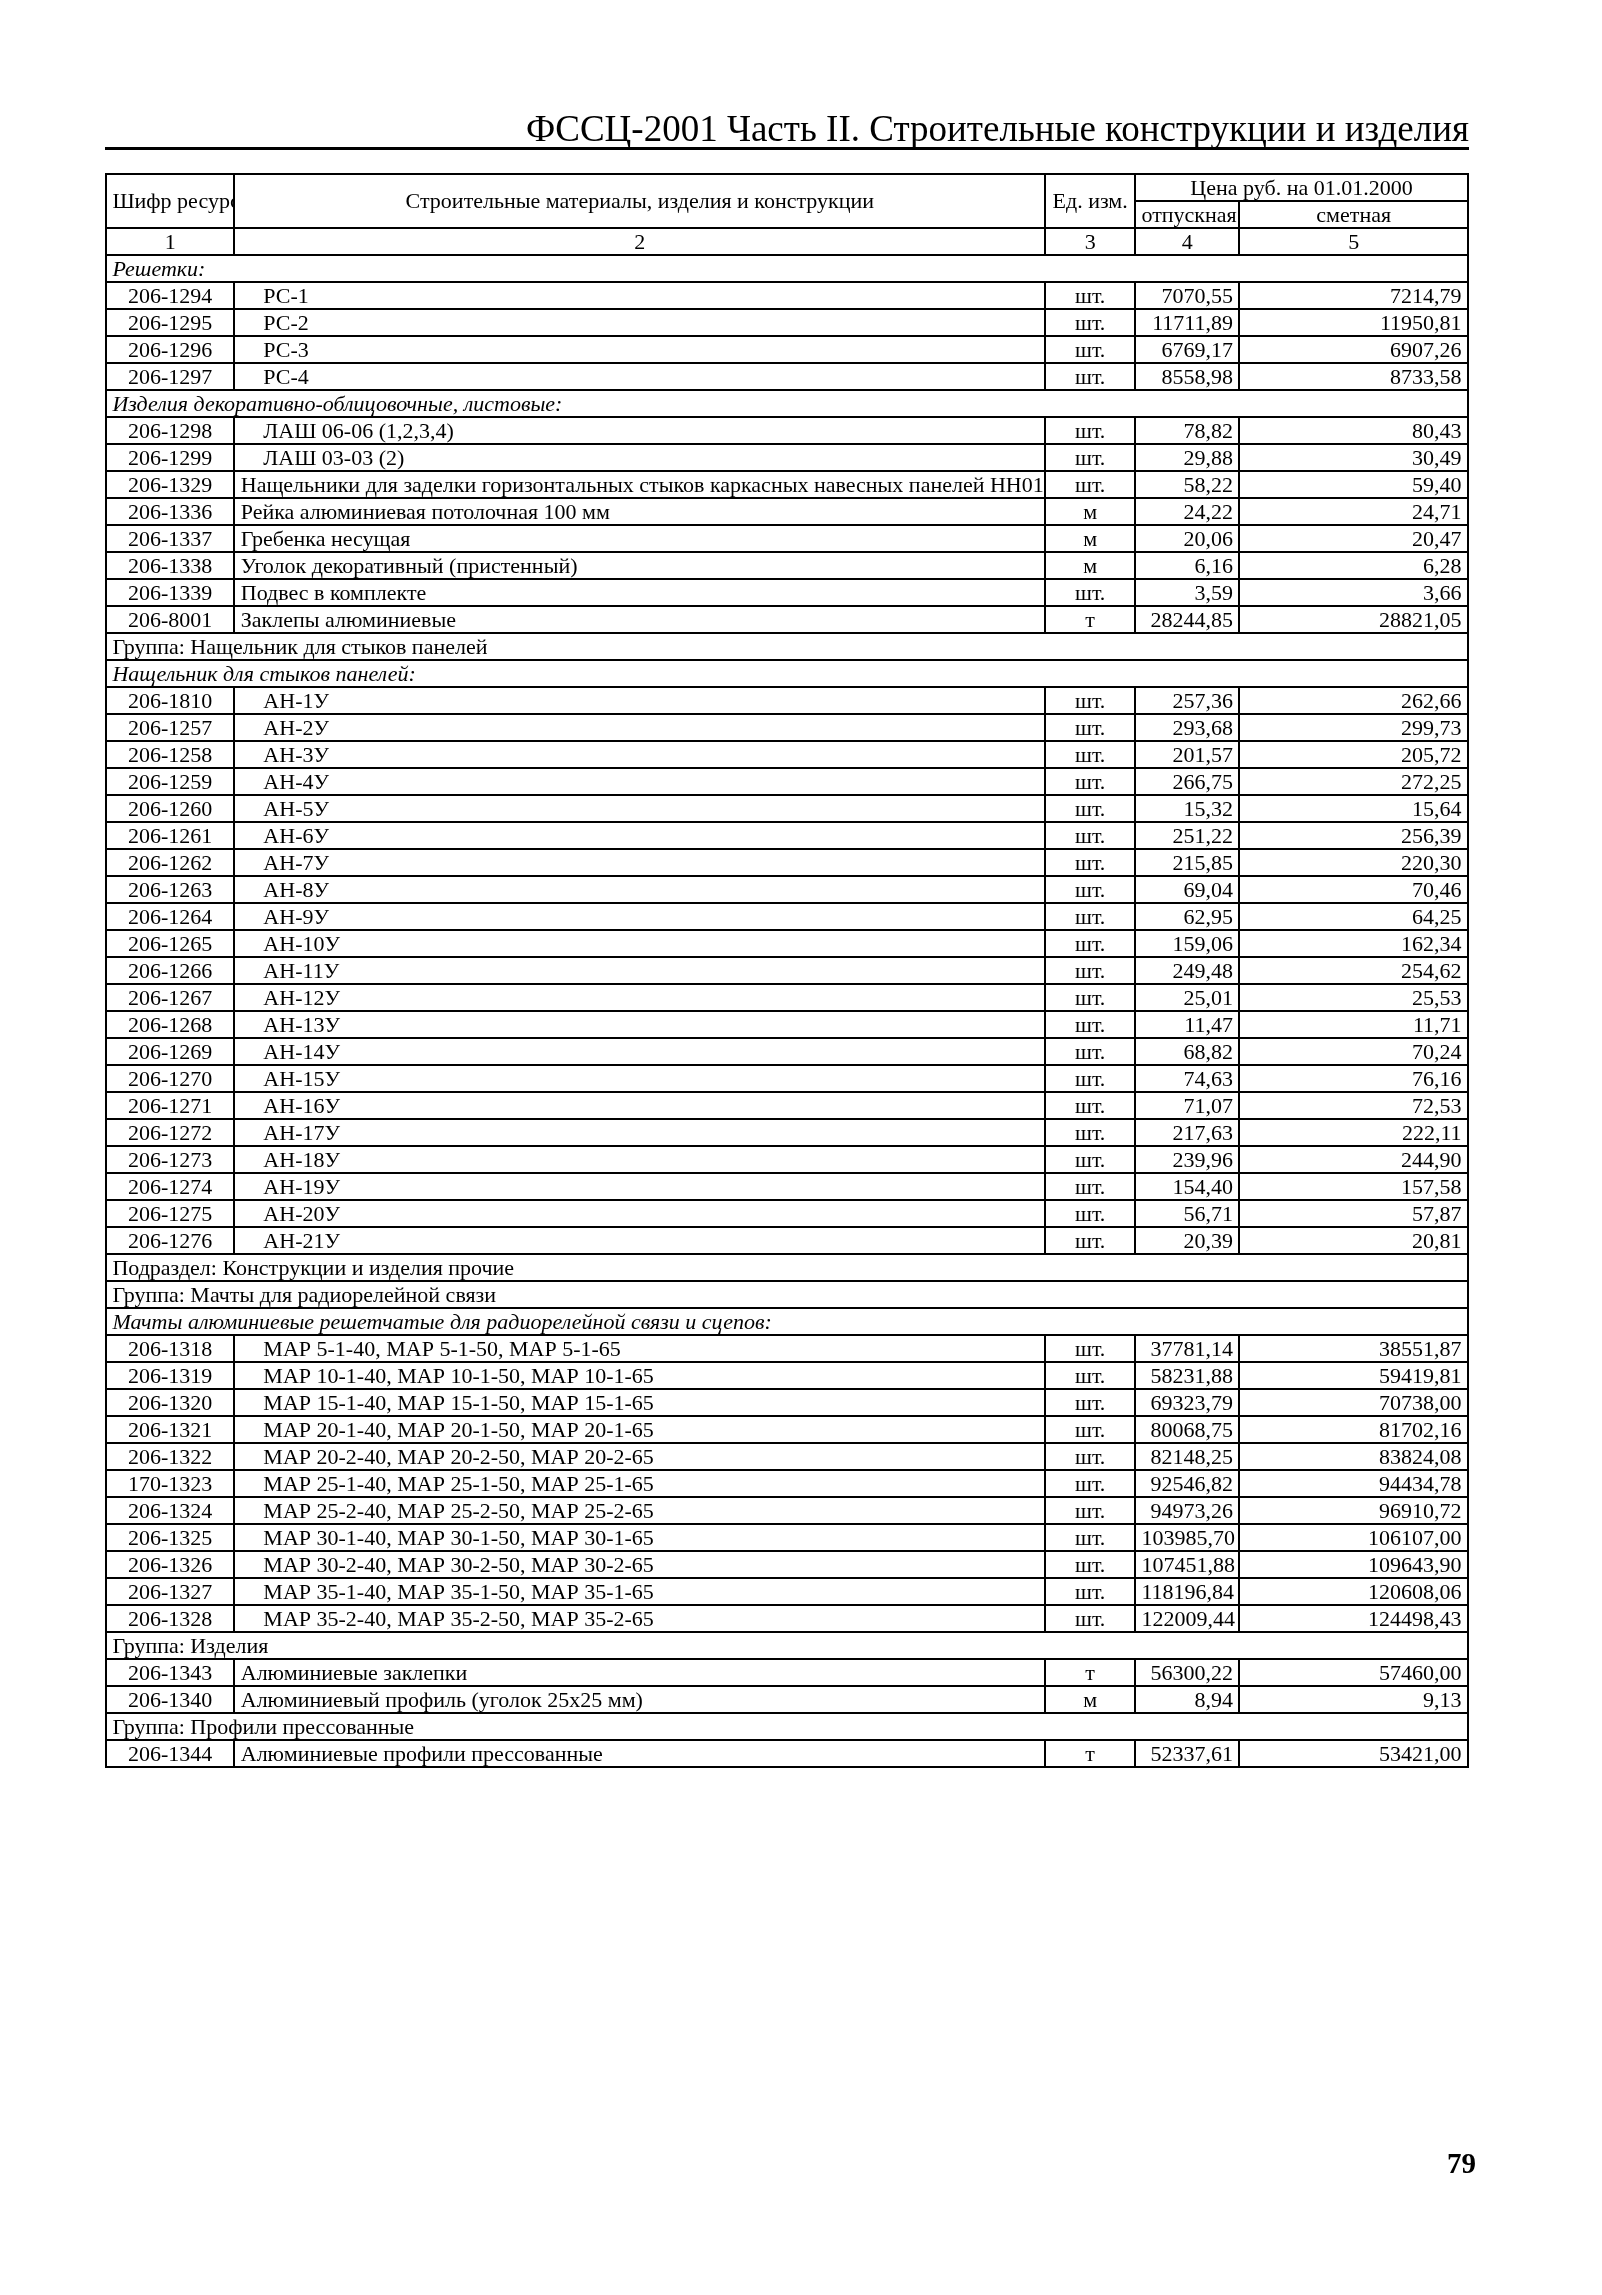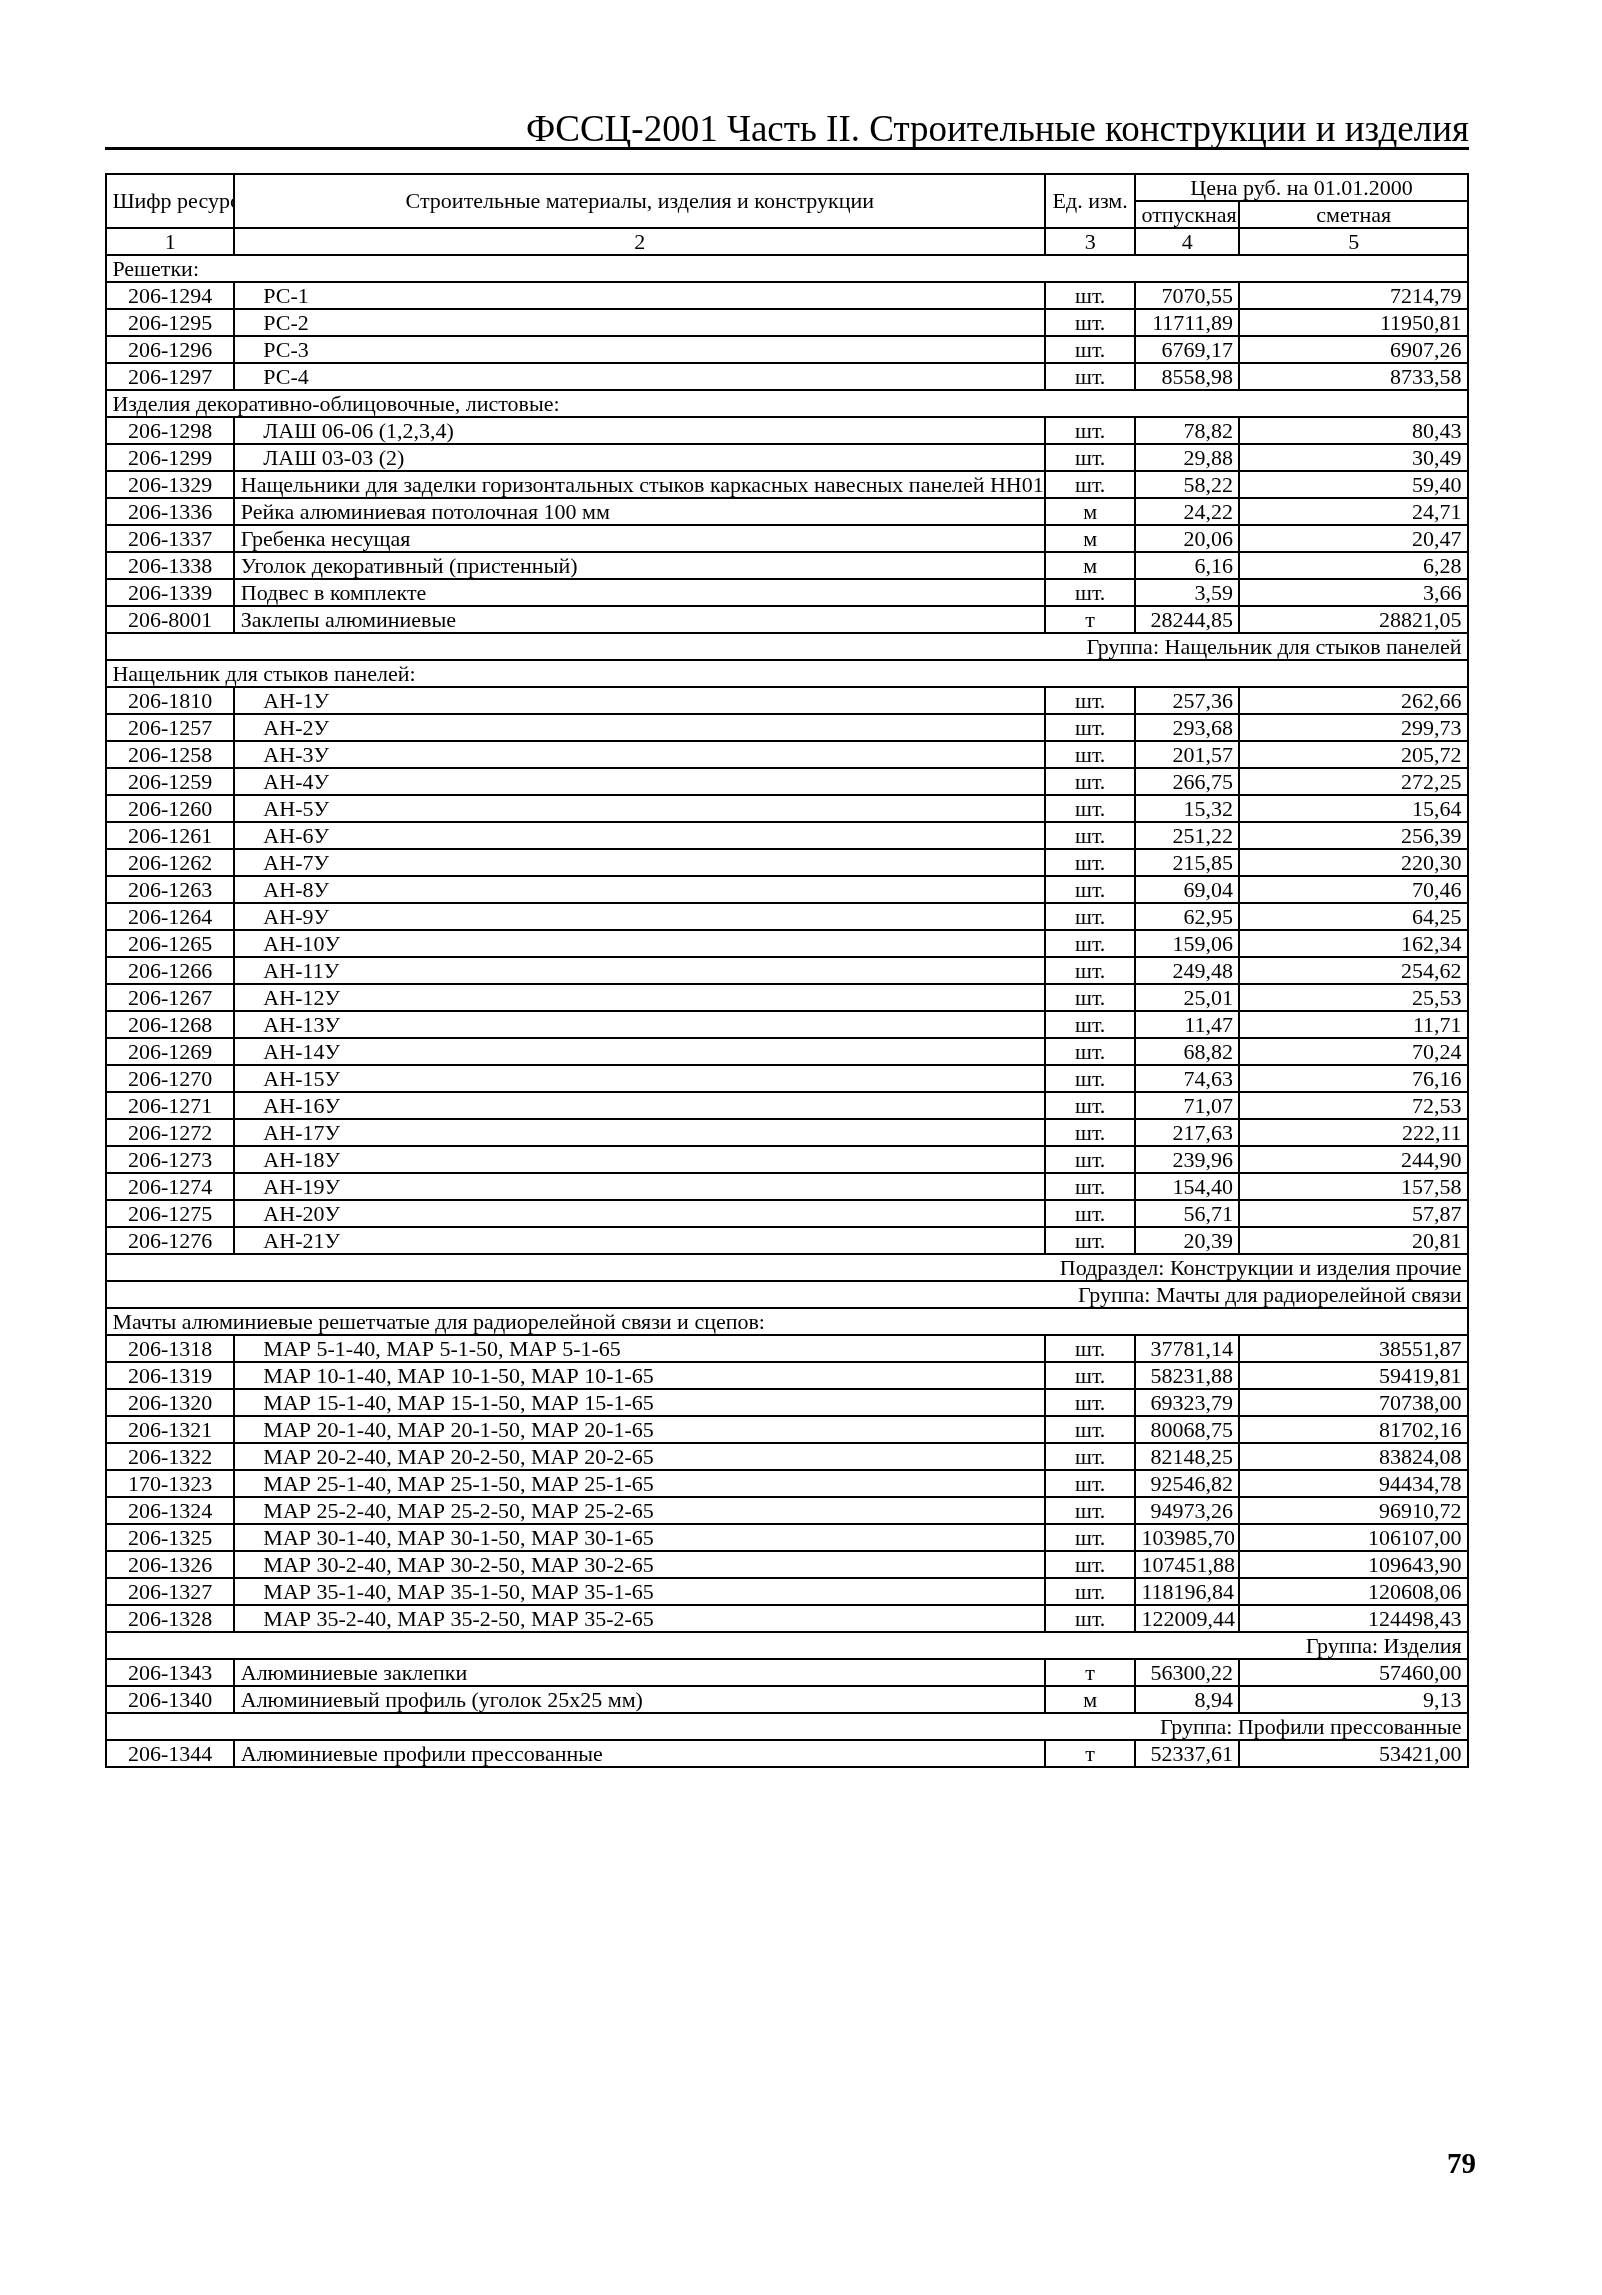--- a/index.html
+++ b/index.html
@@ -20,22 +20,22 @@
   .c-p2 { width:219px; }
   th.hdr { font-size:18px; line-height:21.4px; text-align:center; vertical-align:middle; }
   th.hdr-sub { font-size:18px; line-height:21.4px; text-align:center; vertical-align:top; padding-top:6.7px; height:47px; }
   th.hdr-top { height:48px; }
   td.num-row { text-align:center; font-size:16px; height:17.4px; line-height:17.4px; }
   td.code { text-align:center; padding-left:4px; }
   td.name { text-align:left; padding-left:4px; }
   td.name.indent { padding-left:28px; }
   td.unit { text-align:center; }
   td.price { text-align:right; padding-right:4px; }
-  td.subhead { text-align:left; padding-left:131px; border-left:2px solid #000; border-right:2px solid #000; height:27.5px; }
-  td.group { text-align:right; font-weight:bold; font-size:28px; height:42px; }
+  td.subhead { text-align:left; padding-left:131px; border-left:2px solid #000; border-right:2px solid #000; height:27.5px;font-style:italic; }
+  td.group { text-align:left; font-weight:bold; font-size:28px; height:42px; }
   td.wrap { white-space:normal; line-height:25.5px;margin-top:19px; }
 </style>
 </head>
 <body>
 
 <div class="running-head">ФССЦ-2001 Часть II. Строительные конструкции и изделия</div>
 <div class="head-rule"></div>
 
 <table class="price">
   <colgroup>

